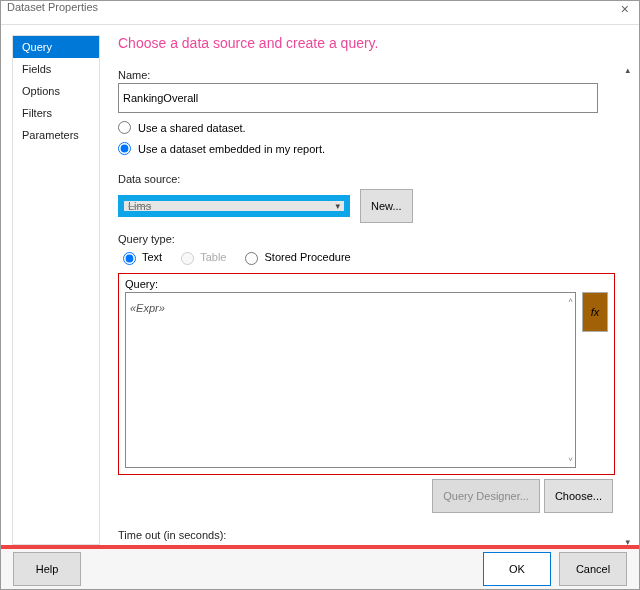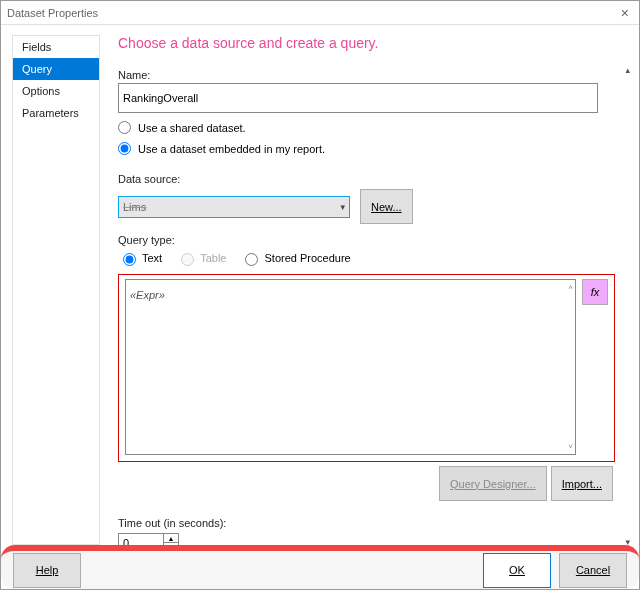--- a/index.html
+++ b/index.html
@@ -1,71 +1,72 @@
 <!DOCTYPE html>
 <html><head>
   <meta charset="utf-8">
   <style>
     * { box-sizing: border-box; font-family: "Segoe UI", Tahoma, sans-serif; font-size: 11px; }
     body { margin: 0; width: 640px; height: 590px; background: #fff; border: 1px solid #999; display: flex; flex-direction: column; }
-    .titlebar { height: 24px; display: flex; align-items: center; justify-content: space-between; padding: 0 6px; border-bottom: 1px solid #e0e0e0; color: #666; }
+    .titlebar { height: 24px; display: flex; justify-content: space-between; padding: 0 6px; border-bottom: 1px solid #e0e0e0; color: #666; }
     .titlebar .close { font-size: 14px; color: #666; cursor: default; padding: 0 4px; }
     .content { flex: 1; display: flex; padding: 10px 12px 0 11px; gap: 18px; overflow: hidden; }
     .sidebar { width: 88px; border: 1px solid #e0e0e0; display: flex; flex-direction: column; }
     .sidebar-item { padding: 5px 9px; color: #222; cursor: default; }
     .sidebar-item.active { background: #0078d7; color: #fff; }
     .main { flex: 1; position: relative; padding-right: 12px; }
     .scroll-hint-up, .scroll-hint-down { position: absolute; right: -3px; font-size: 9px; color: #555; }
     .scroll-hint-up { top: 30px; }
     .scroll-hint-down { bottom: -2px; }
     .heading { font-size: 14px; color: #ec4899; margin: 0 0 18px 0; }
     .field-label { margin: 4px 0 2px 0; color: #222; }
     .text-input { width: 100%; max-width: 480px; height: 20px; border: 1px solid #888; padding: 14px 4px; }
     .radio-row { display: flex; align-items: center; margin: 8px 0 2px 0; gap: 4px; }
     .radio-row input[type=radio] { margin: 0 3px 0 0; }
     .ds-row { display: flex; align-items: center; gap: 10px; margin: 4px 0 10px 0; }
-    .select-dis { width: 232px; height: 22px; background: #e6e6e6; border: 1px solid #0ea5e9; display: flex; align-items: center; justify-content: space-between; padding: 0 4px; color: #666; }
+    .select-dis { width: 232px; height: 22px; background: #e6e6e6; border: 6px solid #0ea5e9; display: flex; align-items: center; justify-content: space-between; padding: 0 4px; color: #666; }
     .select-dis .caret { font-size: 9px; color: #444; }
-    .btn { height: 35px; border: 1px solid #adadad; background: #e1e1e1; padding: 4px 10px; cursor: default; display: inline-flex; align-items: center; justify-content: center; text-decoration: underline; }
+    .btn { height: 20px; border: 1px solid #adadad; background: #e1e1e1; padding: 16px 10px; cursor: default; display: inline-flex; align-items: center; justify-content: center; }
     .btn.disabled { color: #8a8a8a; background: #dcdcdc; }
     .qtype-row { display: flex; align-items: center; gap: 14px; margin: 4px 0 8px 0; }
     .qtype-row .rb { display: flex; align-items: center; gap: 3px; }
     .query-box { border: 1px solid #d40000; padding: 4px 6px 6px 6px; max-width: 500px; }
     .query-label { margin-bottom: 2px; }
     .query-row { display: flex; align-items: flex-start; gap: 6px; }
     .query-text { flex: 1; height: 176px; border: 1px solid #888; padding: 9px 4px; color: #555; font-style: italic; resize: none; position: relative; }
     .query-resize { position: absolute; right: 2px; top: 3px; font-size: 8px; color: #888; }
     .query-resize-dn { position: absolute; right: 2px; bottom: 3px; font-size: 8px; color: #888; }
-    .fx-btn { width: 26px; height: 26px; border: 1px solid #adadad; background: #f0abfc; display: flex; align-items: center; justify-content: center; font-style: italic; font-family: Georgia, serif; }
+    .fx-btn { width: 26px; height: 40px; border: 1px solid #adadad; background: #a16207; display: flex; align-items: center; justify-content: center; font-style: italic; font-family: Georgia, serif; }
     .qbuttons { display: flex; justify-content: flex-end; gap: 4px; margin: 4px 2px 0 0; max-width: 500px; }
     .timeout-row { display: flex; align-items: center; gap: 0; margin-top: 4px; }
     .timeout-input { width: 46px; height: 20px; border: 1px solid #888; text-align: left; padding: 2px 4px; }
     .spinner { display: flex; flex-direction: column; border: 1px solid #888; border-left: none; height: 20px; }
     .spinner div { width: 14px; height: 9px; display: flex; align-items: center; justify-content: center; font-size: 7px; line-height: 7px; border-bottom: 1px solid #888; background: #fff; }
     .spinner div:last-child { border-bottom: none; }
-    .footer { height: 44px; border-top: 6px solid #ef4444; display: flex; align-items: center; justify-content: space-between; padding: 0 12px; background: #f6f6f6; border-radius: 14px; }
+    .footer { height: 44px; border-top: 4px solid #ef4444; display: flex; align-items: center; justify-content: space-between; padding: 0 12px; background: #f6f6f6; }
     .footer .right { display: flex; gap: 8px; }
     .footer .btn { min-width: 68px; justify-content: center; }
     .footer .btn.primary { border: 1px solid #0078d7; background: #fff; margin-left: 44px; }
     .sep { height: 12px; }
   </style>
 </head>
 <body>
 
 <div class="titlebar">
   <span>Dataset Properties</span>
   <span class="close">×</span>
 </div>
 
 <div class="content">
 
   <div class="sidebar">
+    <div class="sidebar-item active"><span>Query</span></div>
     <div class="sidebar-item"><span>Fields</span></div>
-    <div class="sidebar-item active"><span>Query</span></div>
     <div class="sidebar-item"><span>Options</span></div>
+    <div class="sidebar-item"><span>Filters</span></div>
     <div class="sidebar-item"><span>Parameters</span></div>
   </div>
 
   <div class="main">
     <span class="scroll-hint-up">▴</span>
     <span class="scroll-hint-down">▾</span>
 
     <div class="heading">Choose a data source and create a query.</div>
 
     <div class="field-label">Name:</div>
@@ -101,36 +102,37 @@
           <input type="radio" name="qtype" disabled="" style="">
           <span>Table</span>
         </label>
       <label class="rb">
           <input type="radio" name="qtype" style="">
           <span>Stored Procedure</span>
         </label>
     </div>
 
     <div class="query-box">
+      <div class="query-label">Query:</div>
       <div class="query-row">
         <div style="position:relative; flex:1;">
           <div class="query-text"><span>«Expr»</span>
             <span class="query-resize">˄</span>
             <span class="query-resize-dn">˅</span>
           </div>
         </div>
         <div class="fx-btn">
             <span>fx</span>
           </div>
       </div>
     </div>
 
     <div class="qbuttons">
       <button class="btn disabled">Query Designer...</button>
-      <button class="btn">Import...</button>
+      <button class="btn">Choose...</button>
     </div>
 
     <div class="sep"></div>
 
     <div class="field-label">Time out (in seconds):</div>
     <div class="timeout-row">
       <input class="timeout-input" type="text" value="0" style="">
       <div class="spinner">
         <div>▲</div>
         <div>▼</div>

